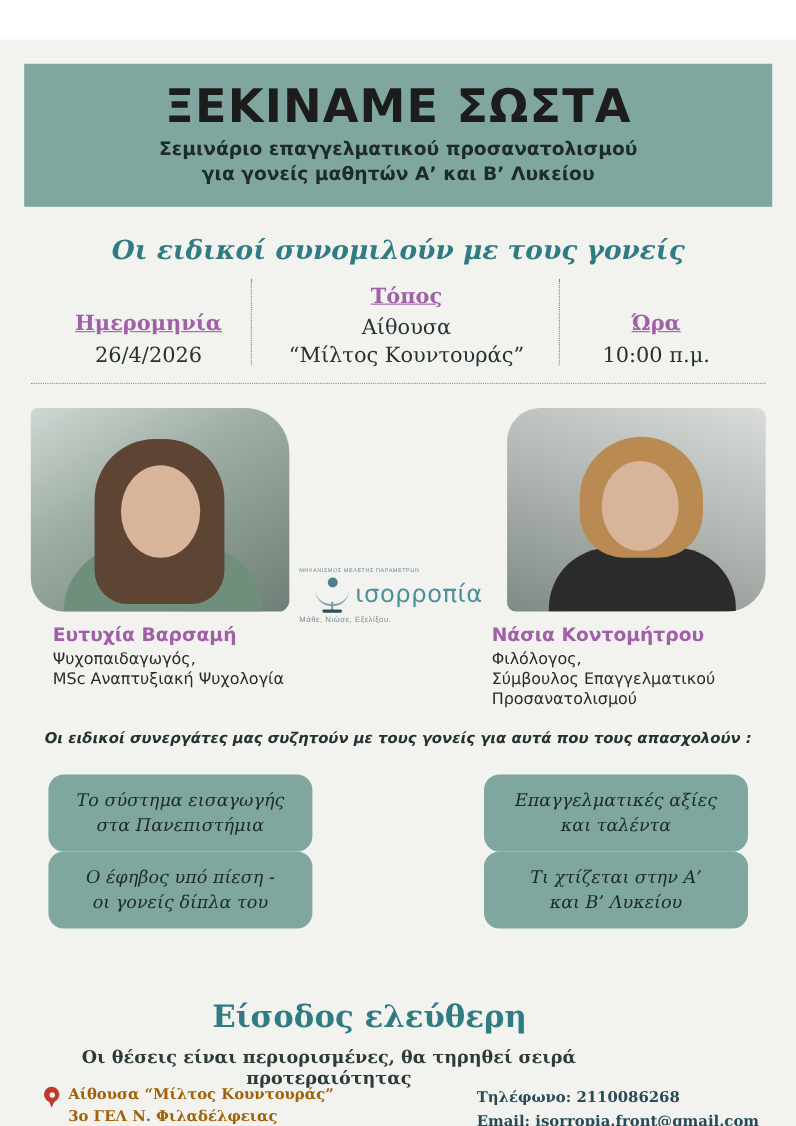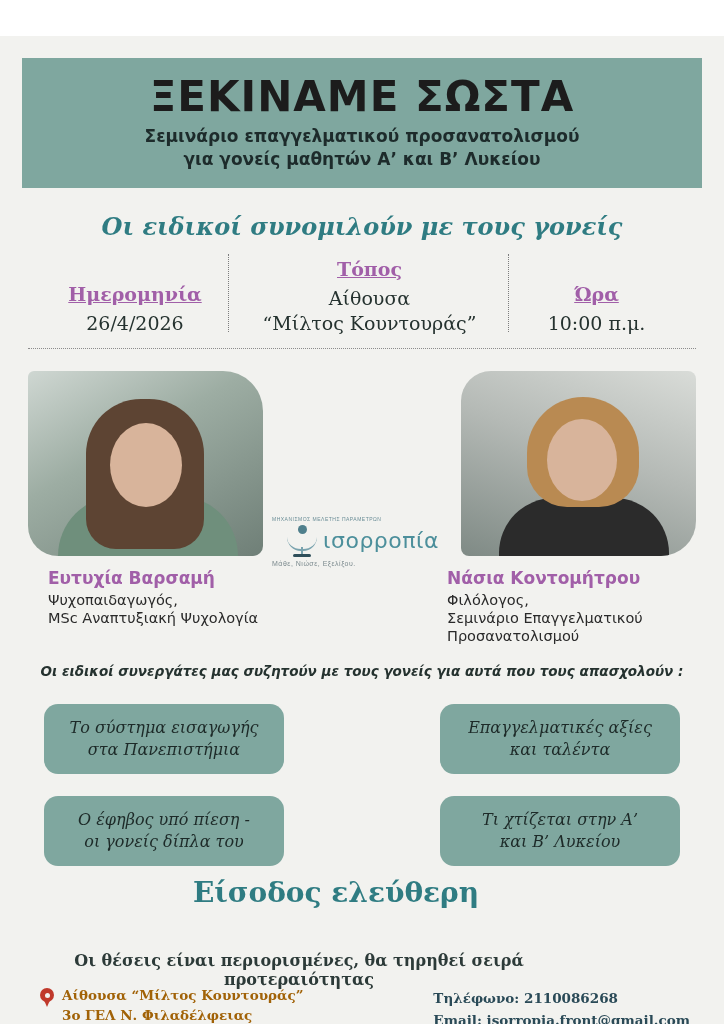--- a/index.html
+++ b/index.html
@@ -280,21 +280,20 @@
 
   
   .cards {
     position: absolute;
     top: 668px;
     left: 44px;
     width: 636px;
     display: grid;
     grid-template-columns: 240px 240px;
     justify-content: space-between;
-    row-gap: 22px;
   }
   .card {
     background: #7fa79f;
     border-radius: 14px;
     min-height: 70px;
     display: flex;
     align-items: center;
     justify-content: center;
     text-align: center;
     padding: 10px 14px;
@@ -302,21 +301,21 @@
     font-family: "DejaVu Serif", serif;
     font-style: italic;
     font-size: 16px;
     color: #1d2a28;
     line-height: 1.35;
   }
 
   
   .free-entry {
     position: absolute;
-    top: 840px;
+    top: 872px;
     left: 0;
     width: 672px;
     text-align: center;
     font-family: "DejaVu Serif", serif;
     font-weight: bold;
     font-size: 28px;
     color: #2f7c82;
   }
   .limited {
     position: absolute;
@@ -449,21 +448,21 @@
   </div>
 
   <div class="speaker left">
     <div class="speaker-name">Ευτυχία Βαρσαμή</div>
     <div class="speaker-role">Ψυχοπαιδαγωγός,</div>
     <div class="speaker-role">MSc Αναπτυξιακή Ψυχολογία</div>
   </div>
   <div class="speaker right">
     <div class="speaker-name">Νάσια Κοντομήτρου</div>
     <div class="speaker-role">Φιλόλογος,</div>
-    <div class="speaker-role">Σεμινάριο Επαγγελματικού</div>
+    <div class="speaker-role">Σύμβουλος Επαγγελματικού</div>
     <div class="speaker-role">Προσανατολισμού</div>
   </div>
 
   <div class="lead">Οι ειδικοί συνεργάτες μας συζητούν με τους γονείς για αυτά που τους απασχολούν :</div>
 
   <div class="cards">
     <div class="card">
       <div>
         <div>Το σύστημα εισαγωγής</div>
         <div>στα Πανεπιστήμια</div>

